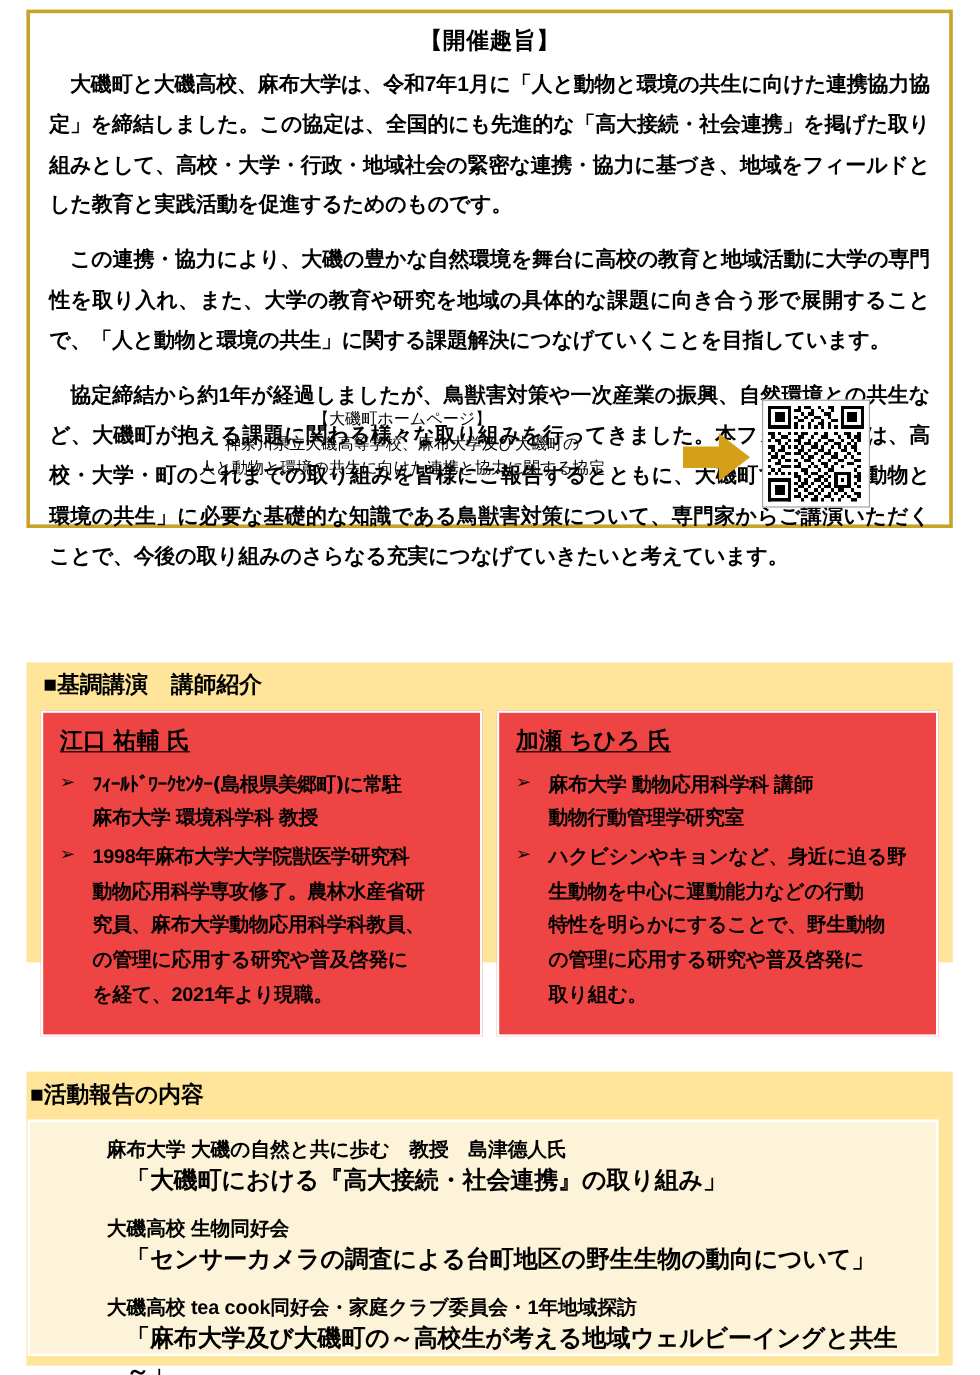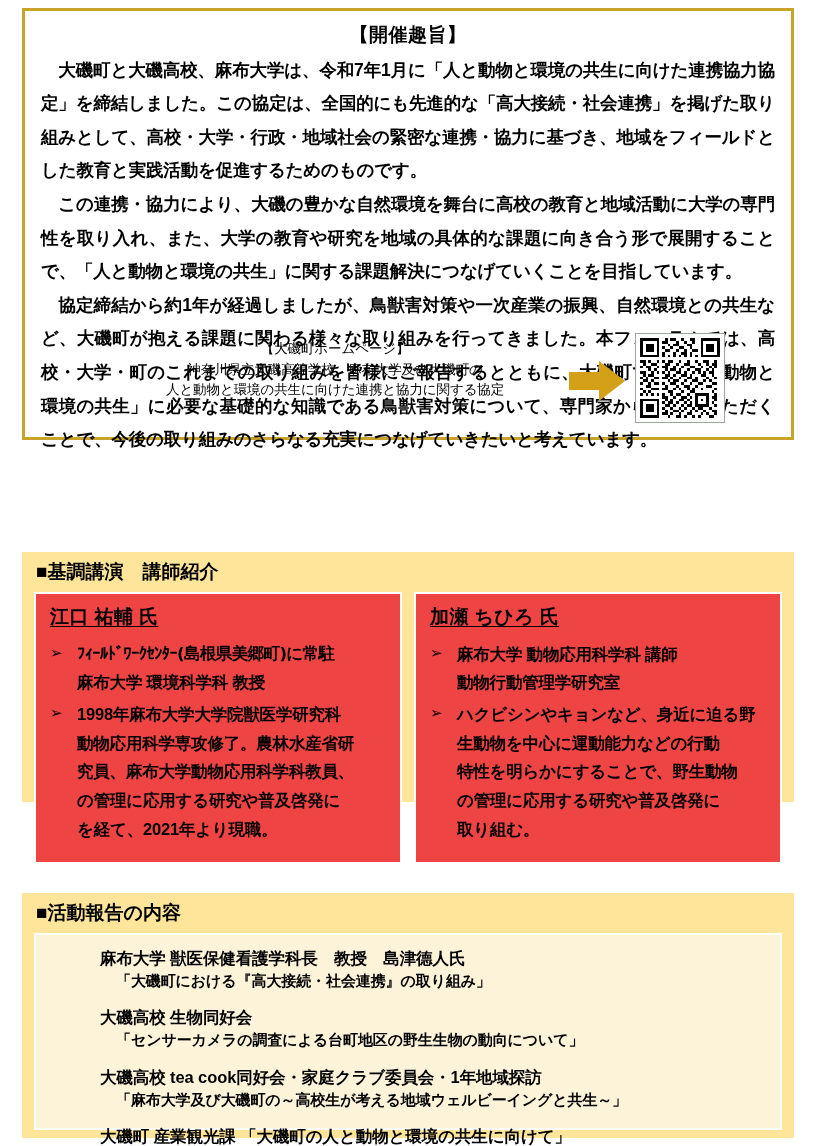--- a/index.html
+++ b/index.html
@@ -46,21 +46,21 @@
 
   .purpose-para {
     font-size: 17.5px;
     font-weight: bold;
     line-height: 1.92;
     text-align: justify;
     text-justify: inter-ideograph;
     margin: 0;
     letter-spacing: -0.2px;
   }
-  .purpose-para + .purpose-para { margin-top: 0px; }
+  .purpose-para + .purpose-para { margin-top: 12px; }
 
   
   .qr-row {
     position: absolute;
     left: 16px;
     right: 16px;
     bottom: 8px;
     height: 92px;
     text-align: center;
   }
@@ -157,40 +157,40 @@
 
   
   .reports-section {
     position: absolute;
     left: 22px;
     top: 893px;
     width: 772px;
     height: 245px;
     background: #ffe599;
     box-sizing: border-box;
-    padding: 7px 12px 12px 12px;
+    padding: 7px 12px 12px 1px;
   }
   .reports-card {
     background: #fdf3d9;
     border: 2px solid #ffffff;
     box-sizing: border-box;
     height: 197px;
     padding: 12px 14px 10px 14px;
   }
   .report-item { margin-bottom: 15px; }
   .report-item:last-child { margin-bottom: 0; }
   .report-org {
     font-size: 16.5px;
     font-weight: bold;
     line-height: 1.35;
     margin: 0 0 2px 50px;
     letter-spacing: -0.1px;
   }
   .report-title {
-    font-size: 15px;
+    font-size: 20px;
     font-weight: bold;
     line-height: 1.35;
     margin: 0 0 0 66px;
     letter-spacing: -0.1px;
   }
   .report-item.inline .report-org { margin-bottom: 0; }
 </style>
 </head>
 <body>
 
@@ -489,21 +489,21 @@
 
     </div>
   </section>
 
   <section class="reports-section">
     <h2 class="section-heading">■活動報告の内容</h2>
 
     <div class="reports-card">
 
       <div class="report-item">
-        <p class="report-org">麻布大学 獣医保健看護学科長　教授　島津德人氏</p>
+        <p class="report-org">麻布大学 大磯の自然と共に歩む　教授　島津德人氏</p>
         <p class="report-title">「大磯町における『高大接続・社会連携』の取り組み」</p>
       </div>
 
       <div class="report-item">
         <p class="report-org">大磯高校 生物同好会</p>
         <p class="report-title">「センサーカメラの調査による台町地区の野生生物の動向について」</p>
       </div>
 
       <div class="report-item">
         <p class="report-org">大磯高校 tea cook同好会・家庭クラブ委員会・1年地域探訪</p>

